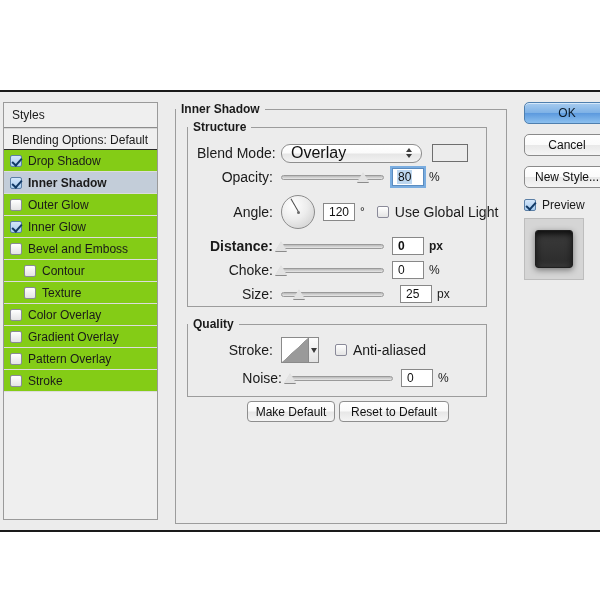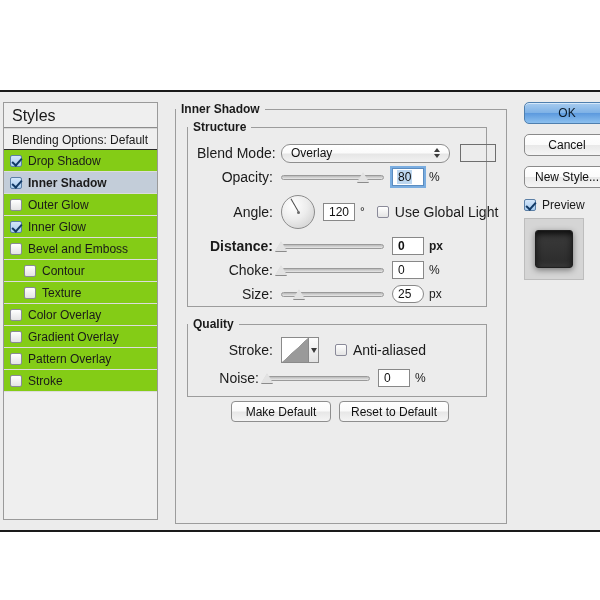--- a/index.html
+++ b/index.html
@@ -27,21 +27,21 @@
     position: absolute;
     left: 3px; top: 10px;
     width: 155px; height: 418px;
     background: #efefef;
     border: 1px solid #9a9a9a;
     box-sizing: border-box;
   }
   .sb-head {
     height: 25px; line-height: 25px;
     padding-left: 8px;
-    font-size: 16px; color: #1a1a1a;
+    font-size: 12px; color: #1a1a1a;
     border-bottom: 1px solid #8d8d8d;
     background: #efefef;
     box-sizing: border-box;
   }
   .sb-blend {
     height: 22px; line-height: 22px;
     padding-left: 8px;
     font-size: 12px; color: #1a1a1a;
     border-top: 1px solid #d7d7d7;
     border-bottom: 1px solid #2b2b2b;
@@ -113,25 +113,25 @@
   }
   .lbl {
     font-size: 14px; color: #1a1a1a;
     text-align: right;
     white-space: nowrap;
   }
   .unit { font-size: 12px; color: #1a1a1a; margin-left: 5px; }
 
   
   .ddown {
-    width: 169px; height: 19px;
+    width: 141px; height: 19px;
     border: 1px solid #8e8e8e;
     border-radius: 9px;
     background: linear-gradient(#ffffff 0%, #fbfbfb 45%, #e6e6e6 55%, #f2f2f2 100%);
-    font-size: 12px; color: #101010;
+    font-size: 16px; color: #101010;
     display: flex; align-items: center;
     padding-left: 9px;
     box-sizing: border-box;
     position: relative;
   }
   .ddown .arrows {
     position: absolute; right: 9px; top: 50%;
     transform: translateY(-50%);
     display: flex; flex-direction: column; gap: 2px;
   }
@@ -437,21 +437,21 @@
         </div>
         <span class="unit">%</span>
       </div>
 
       <div class="row" style="left:22px; top:182px;">
         <span class="lbl" style="width:76px;">Size:</span>
         <div class="slider" style="margin-left:8px;">
           <div class="track"></div>
           <div class="thumb" style="left:17%;"></div>
         </div>
-        <div class="numfield" style="margin-left:8px;border-radius:9px;">
+        <div class="numfield" style="margin-left:16px;">
           <span class="val">25</span>
         </div>
         <span class="unit">px</span>
       </div>
 
       <fieldset class="grp" id="grp-quality">
         <legend>Quality</legend>
       </fieldset>
 
       <div class="row" style="left:22px; top:234px; height:28px;">
@@ -459,33 +459,33 @@
         <div class="contourbox" style="margin-left:8px;">
           <div class="graph"></div>
           <div class="tab">
               <i></i>
             </div>
         </div>
         <span class="cbox" style="margin-left:16px;"></span>
         <span class="lbl">Anti-aliased</span>
       </div>
 
-      <div class="row" style="left:8px; top:266px;justify-content:flex-end;">
+      <div class="row" style="left:31px; top:266px;justify-content:flex-end;">
         <span class="lbl" style="width:76px;">Noise:</span>
         <div class="slider" style="margin-left:8px;">
           <div class="track"></div>
           <div class="thumb" style="left:0%;"></div>
         </div>
         <div class="numfield" style="margin-left:8px;">
           <span class="val">0</span>
         </div>
         <span class="unit">%</span>
       </div>
 
-      <div class="pbtn" style="position:absolute; left:56px; top:299px; width:100px;">Make Default</div>
+      <div class="pbtn" style="position:absolute; left:72px; top:299px; width:88px;">Make Default</div>
       <div class="pbtn" style="position:absolute; left:164px; top:299px; width:110px;">Reset to Default</div>
 
     </div>
 
     <div class="rightcol">
       <div class="rbtn primary">OK</div>
       <div class="rbtn">Cancel</div>
       <div class="rbtn">New Style...</div>
 
       <div class="previewrow">

